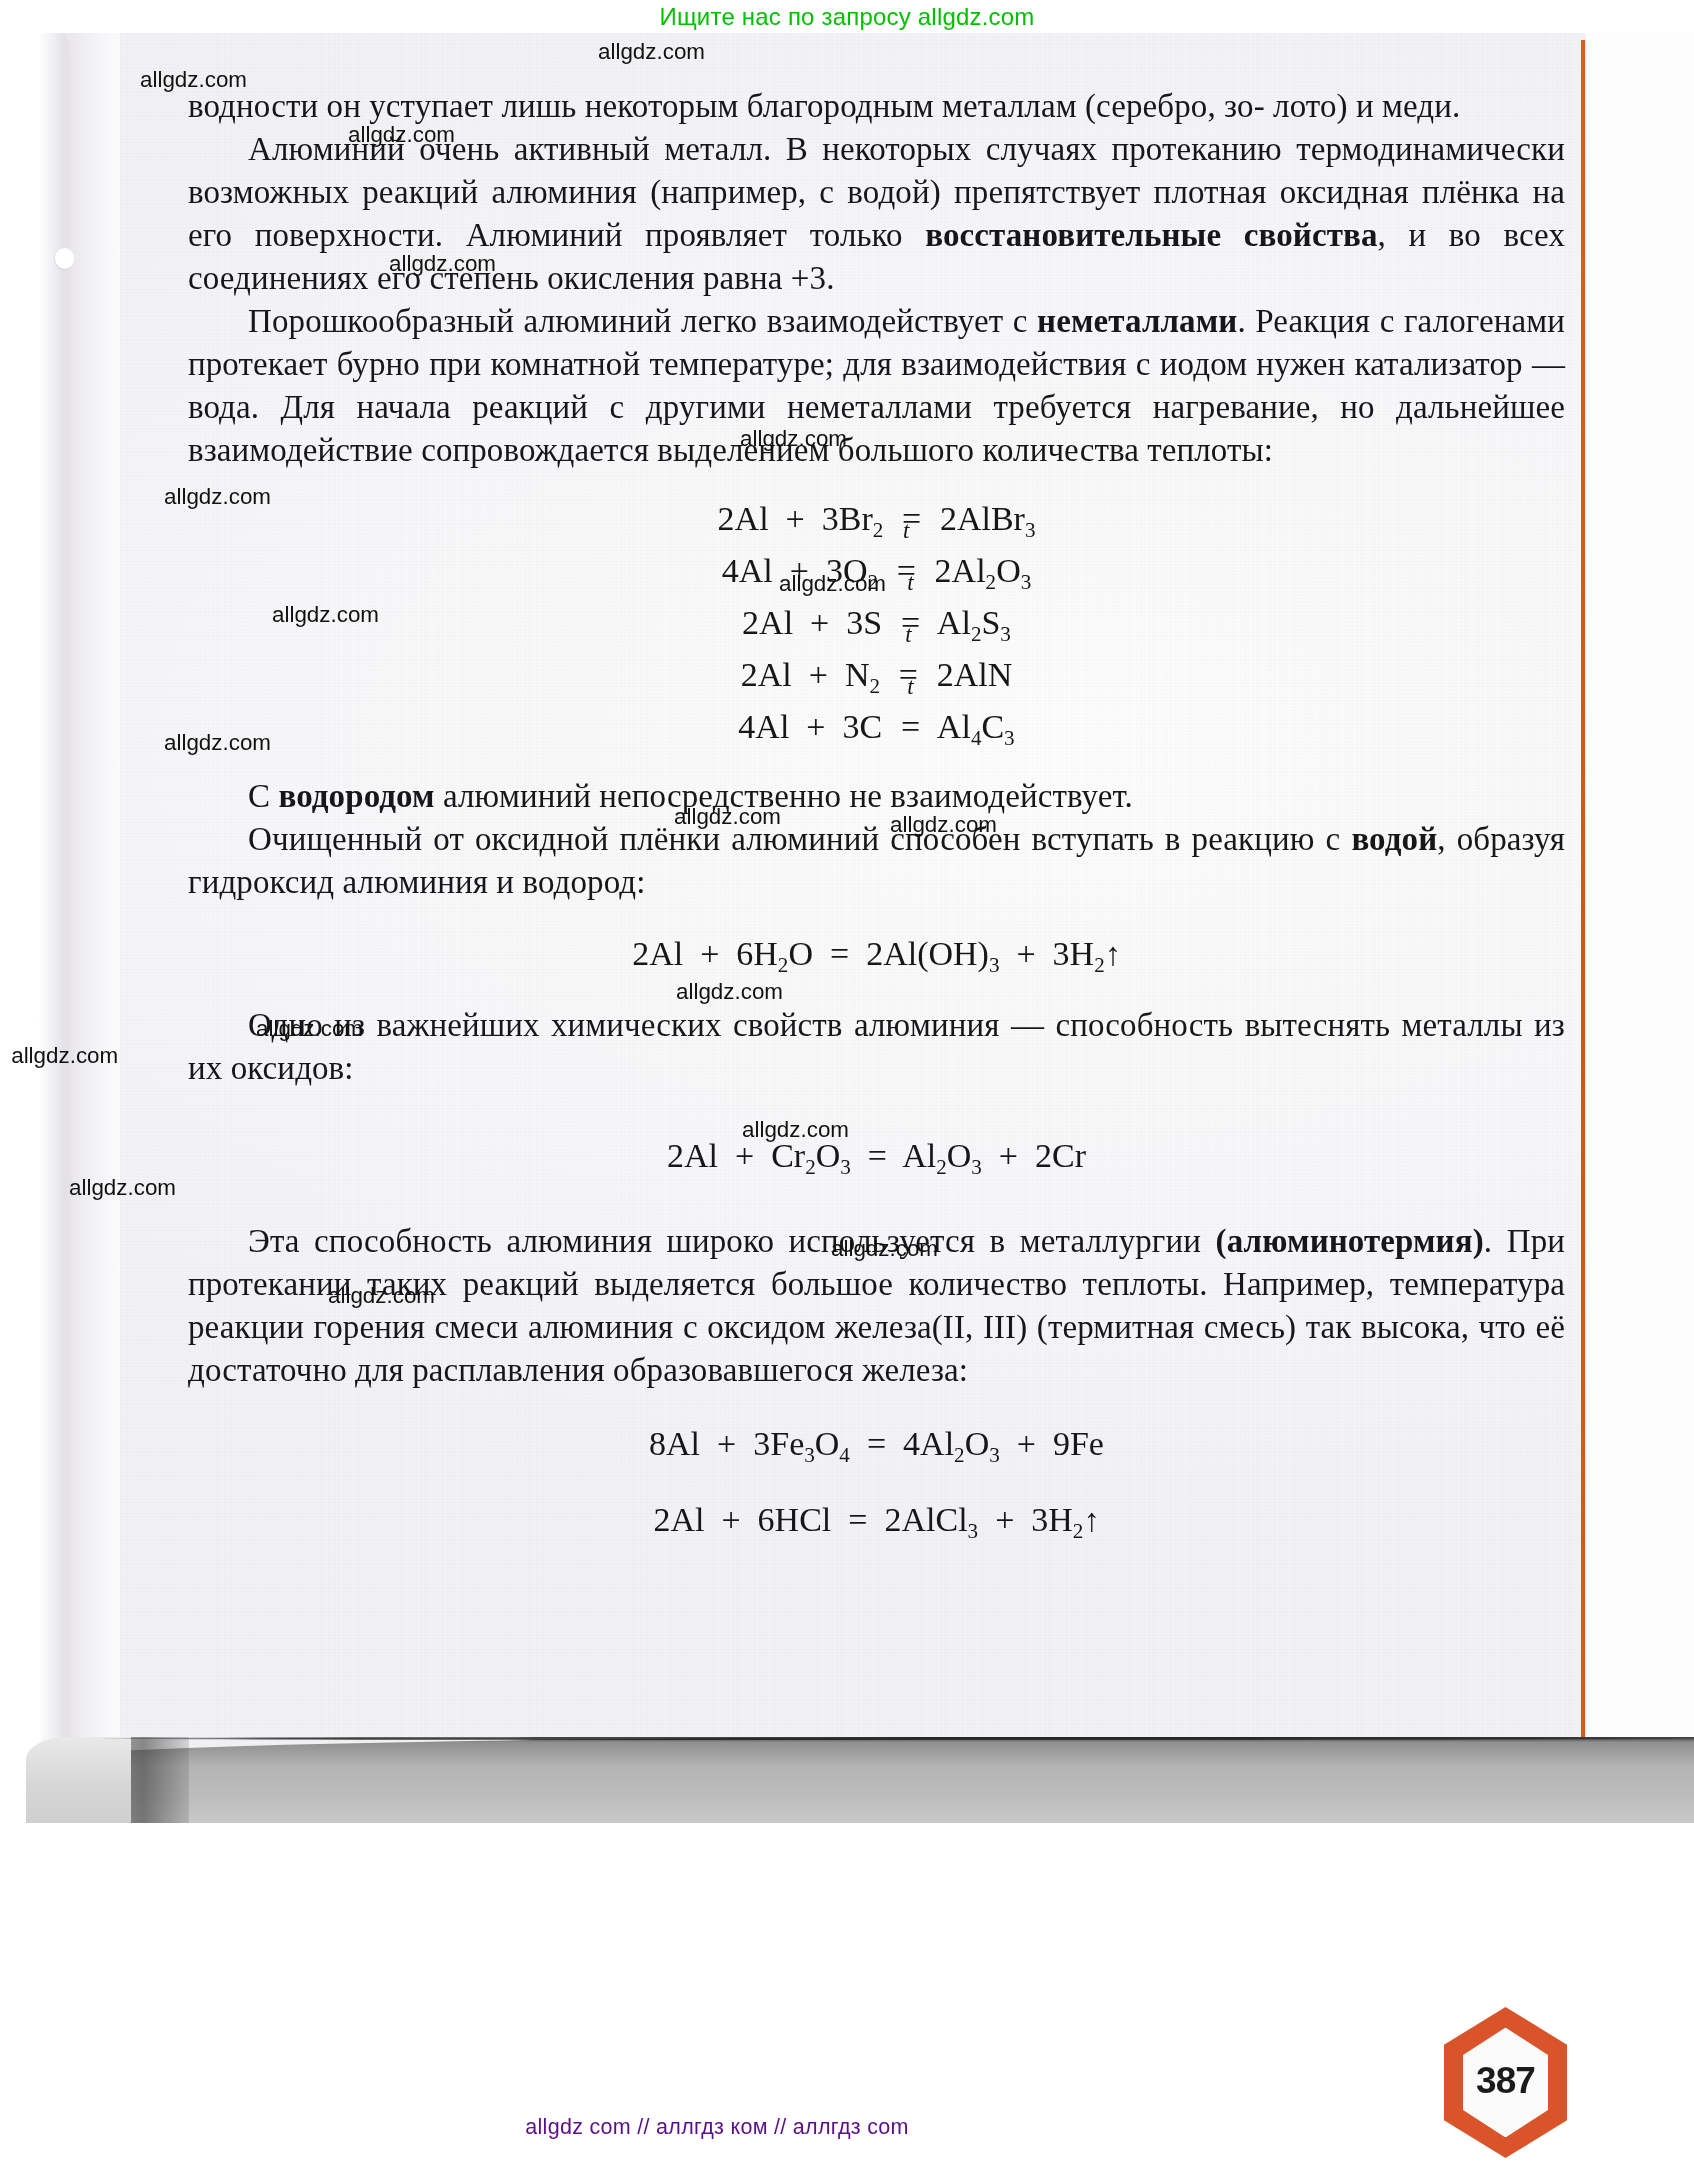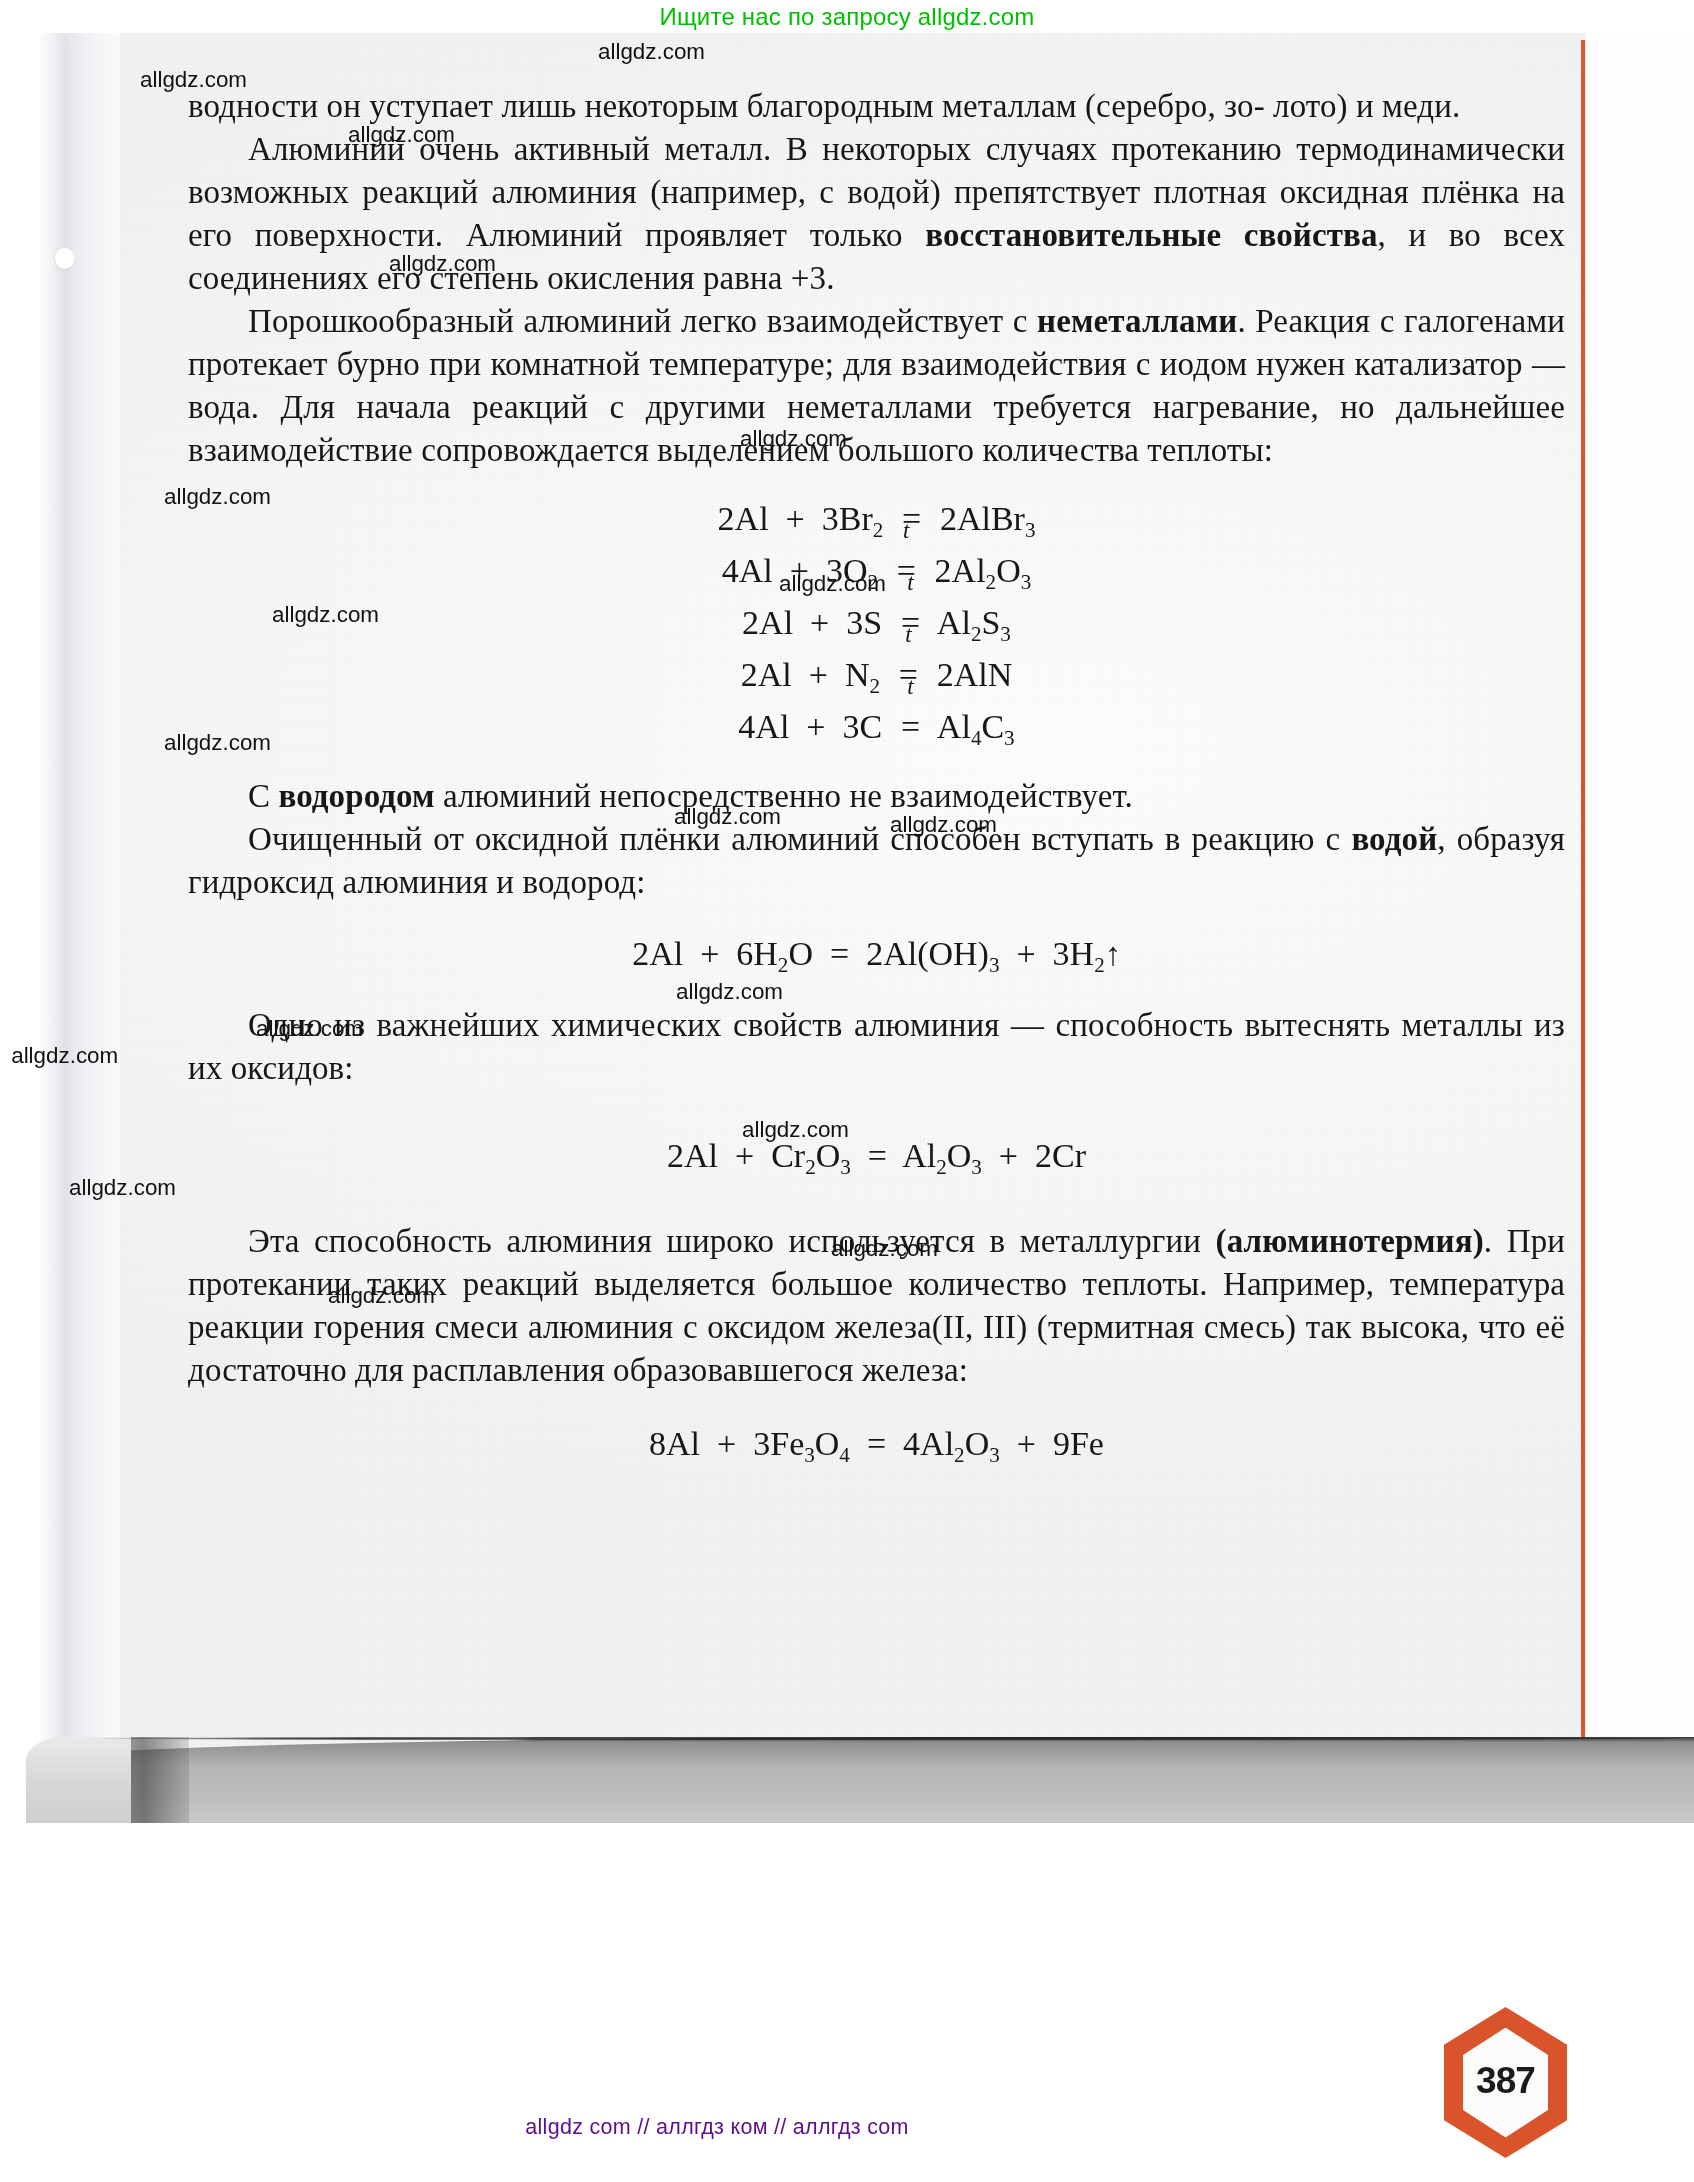--- a/index.html
+++ b/index.html
@@ -277,20 +277,23 @@
       2Al&nbsp; +&nbsp; Cr<sub>2</sub>O<sub>3</sub>&nbsp; =&nbsp; Al<sub>2</sub>O<sub>3</sub>&nbsp; +&nbsp; 2Cr
     </div>
 
     <p class="body-par indent" style="margin-top:38px;"><span>Эта способность алюминия широко используется в металлургии </span><b>(алюминотермия)</b><span>. При протекании таких реакций выделяется большое количество теплоты. Например, температура реакции горения смеси алюминия с оксидом железа(II, III) (термитная смесь) так высока, что её достаточно для расплавления образовавшегося железа:</span></p>
 
     <div class="eq eq-block" style="margin-top:26px;">
       8Al&nbsp; +&nbsp; 3Fe<sub>3</sub>O<sub>4</sub>&nbsp; =&nbsp; 4Al<sub>2</sub>O<sub>3</sub>&nbsp; +&nbsp; 9Fe
     </div>
 
 
+    <div class="eq eq-block" style="margin-top:24px;">
+      2Al&nbsp; +&nbsp; 6HCl&nbsp; =&nbsp; 2AlCl<sub>3</sub>&nbsp; +&nbsp; 3H<sub>2</sub><span class="eq-arrow">↑</span>
+    </div>
 
 
   </div>
 
   <div id="page-block">
     <div id="page-block-face"></div>
     <div id="page-block-left"></div>
     <div id="page-block-corner"></div>
     <div id="page-block-top-edge"></div>
   </div>

